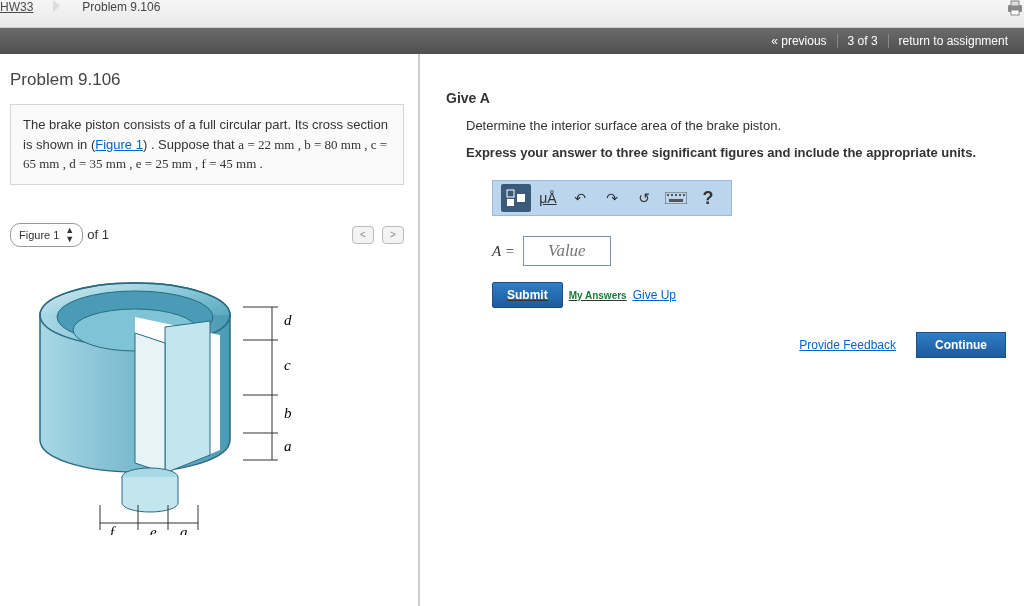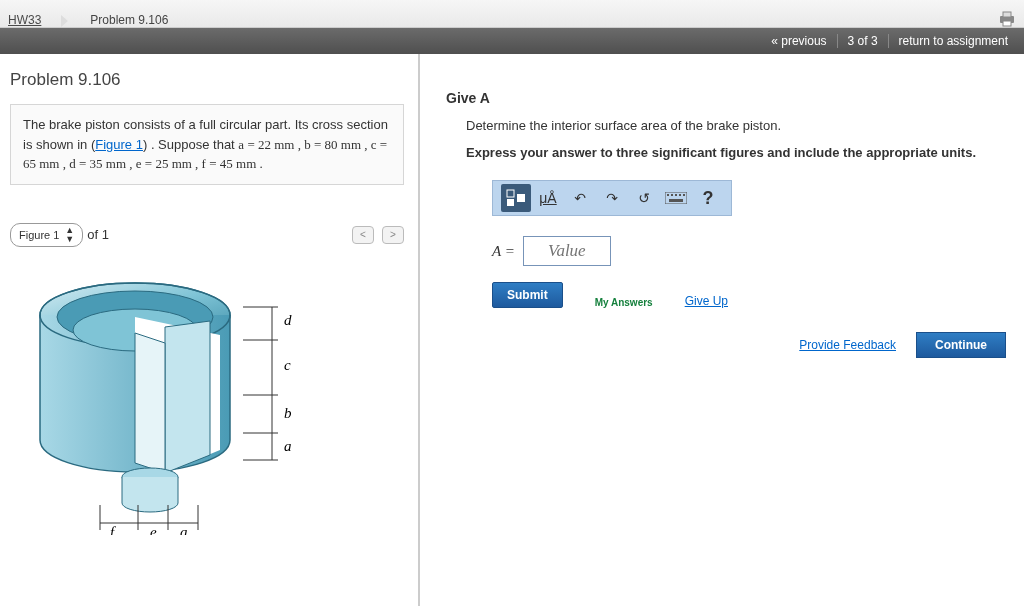--- a/index.html
+++ b/index.html
@@ -1,17 +1,17 @@
 <!DOCTYPE html>
 <html><head>
 <meta charset="utf-8">
 <style>
 * { margin:0; padding:0; box-sizing:border-box; }
 body { font-family: Arial, Helvetica, sans-serif; font-size:13px; color:#333; background:#fff; width:1024px; height:606px; overflow:hidden; }
-.topbar { height:28px; background:linear-gradient(#f6f6f6,#e9e9e9); border-bottom:1px solid #ccc; display:flex; align-items:flex-end; padding:0 8px;gap:12px; }
+.topbar { height:28px; background:linear-gradient(#f6f6f6,#e9e9e9); border-bottom:1px solid #ccc; display:flex; align-items:flex-start; padding:0 0;gap:12px; }
 .bc-item { color:#4a4a4a; text-decoration:underline; font-size:12px; }
 .bc-sep { display:inline-block; width:0; height:0; border-top:6px solid transparent; border-bottom:6px solid transparent; border-left:7px solid #ddd; margin:0 10px 0 8px; }
 .bc-cur { font-size:12px; color:#444; }
 .print-icon { margin-left:auto; width:18px; height:16px; }
 .navbar { height:26px; background:linear-gradient(#6b6b6b,#4f4f4f); color:#fff; display:flex; justify-content:flex-end; align-items:center; padding:4px 6px; font-size:12px; }
 .navbar .nlink { color:#fff; text-decoration:none; padding:0 10px; border-left:1px solid #888; }
 .navbar .nlink:first-child { border-left:none; }
 .main { display:flex; height:calc(606px - 54px); }
 .left { width:420px; border-right:2px solid #ccc; padding:16px 14px 0 10px; position:relative; }
 .ptitle { font-size:17px; color:#444; margin-bottom:14px; }
@@ -28,21 +28,21 @@
 .qtext { font-size:13px; margin-bottom:12px; padding-left:20px; }
 .qbold { font-size:13px; font-weight:bold; margin-bottom:20px; padding-left:20px; }
 .answerwrap { margin-left:46px; }
 .toolbar { background:#bcd5ee; border:1px solid #9db8d6; display:inline-flex; align-items:center; height:36px; padding:0 8px; gap:2px; margin-bottom:10px; }
 .tbtn { width:30px; height:28px; display:inline-flex; align-items:center; justify-content:center; font-size:14px; color:#333; border-radius:2px; }
 .tbtn.dark { background:#3a5a7a; color:#fff; font-size:11px; }
 .tbtn.help { font-size:18px; font-weight:bold; }
 .ansrow { display:flex; align-items:center; gap:8px; margin:10px 0 16px; }
 .alabel { font-family:'Times New Roman',serif; font-style:italic; font-size:15px; }
 .ainput { width:88px; height:30px; border:1px solid #7794b8; font-family:'Times New Roman',serif; font-style:italic; font-size:17px; color:#999; text-align:center; background:#fff; }
-.submitrow { display:flex; align-items:flex-end; gap:32px; }
+.submitrow { display:flex; align-items:center; gap:6px;text-decoration:underline; }
 .submitbtn { background:linear-gradient(#2f7ec4,#1e5a9e); color:#fff; border:1px solid #1a4f8a; font-weight:bold; font-size:12px; padding:5px 14px; border-radius:2px; }
 .myans { font-size:10px; font-weight:bold; color:#15803d; }
 .giveup { font-size:12px; color:#0066cc; text-decoration:underline; }
 .bottomrow { display:flex; justify-content:flex-end; align-items:center; gap:20px; margin-top:24px; padding-right:4px; }
 .pfb { color:#0066cc; text-decoration:underline; font-size:12px; }
 .contbtn { background:linear-gradient(#2f7ec4,#1e5a9e); color:#fff; border:1px solid #1a4f8a; font-weight:bold; font-size:12px; padding:5px 18px; border-radius:0; }
 </style>
 </head>
 <body>
 

